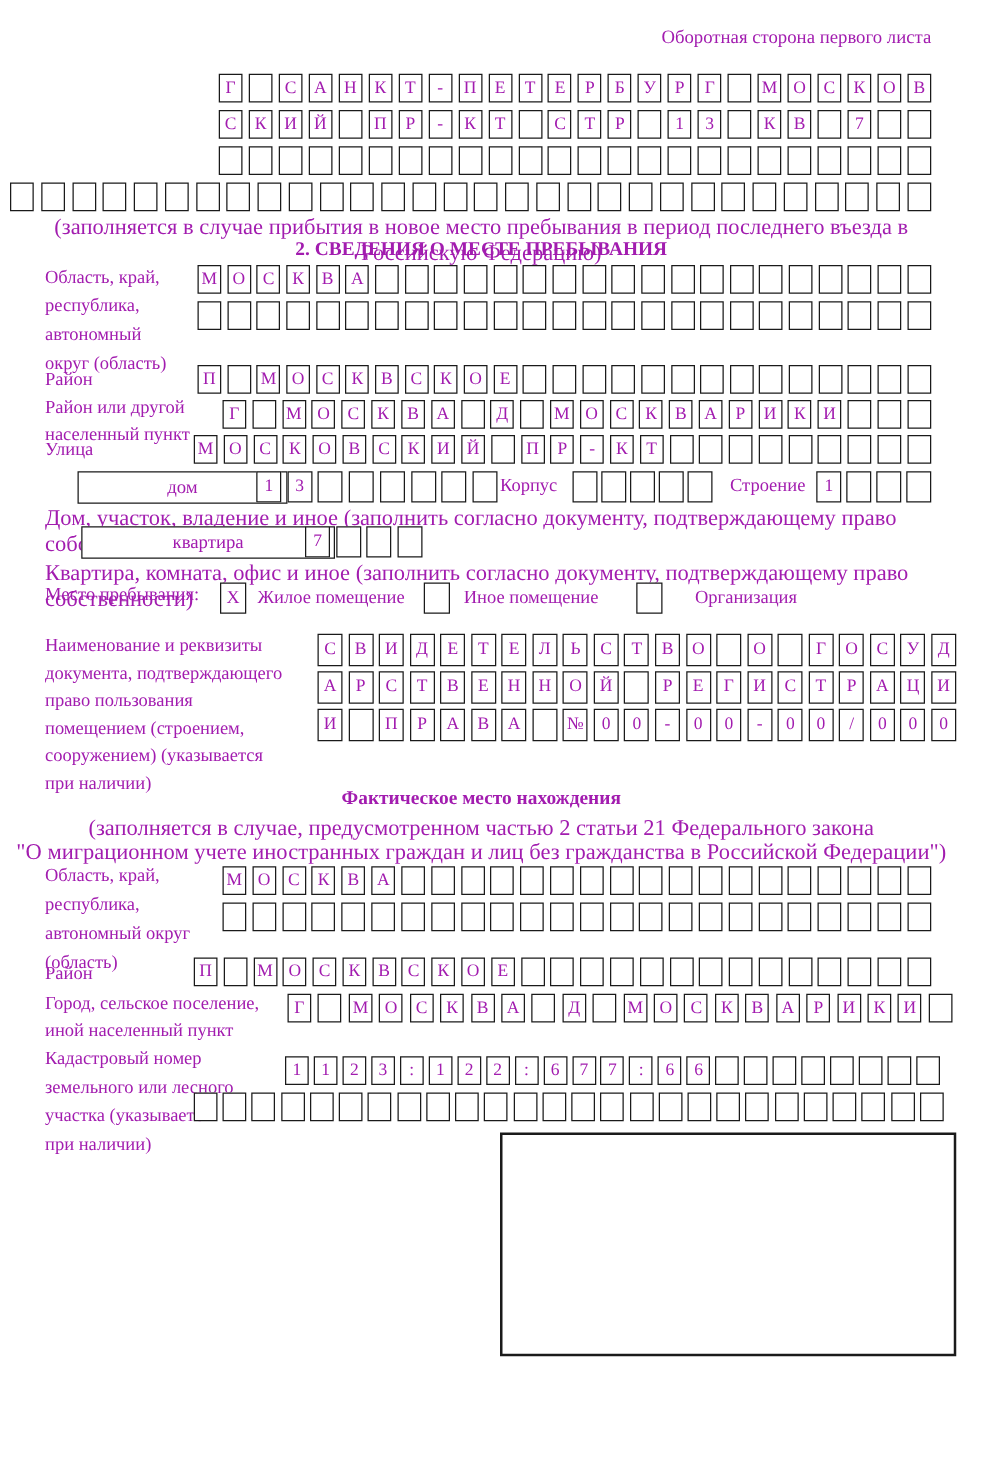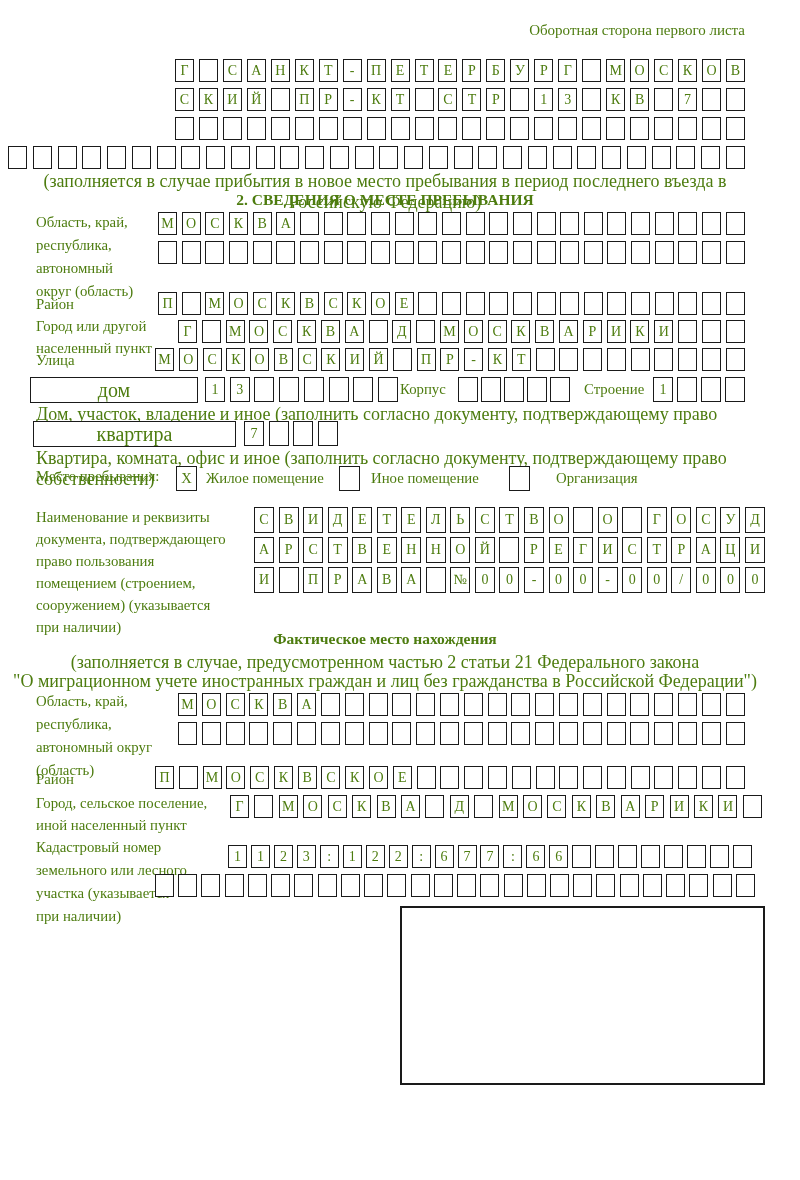--- a/index.html
+++ b/index.html
@@ -1,29 +1,29 @@
 <!DOCTYPE html>
 <html><head>
 <meta charset="utf-8">
 <style>
   html,body{margin:0;padding:0;background:#fff;}
   #page{position:relative;width:800px;height:1180px;background:#fff;
-        font-family:"Liberation Serif","DejaVu Serif",serif;color:#4d7c0f;overflow:hidden;text-decoration:underline;}
+        font-family:"Liberation Serif","DejaVu Serif",serif;color:#a21caf;overflow:hidden;text-decoration:underline;}
   .lbl{position:absolute;font-size:14.8px;line-height:23px;white-space:pre-line;}
   .lbl.lh22{line-height:22px;}
   .note{position:absolute;font-size:18px;text-align:center;white-space:pre-line;}
   .note.left{text-align:left;}
   .title{position:absolute;font-weight:bold;font-size:15.5px;text-align:center;}
   .cellrow{position:absolute;display:flex;justify-content:space-between;}
   .cell{box-sizing:border-box;flex:none;width:19px;height:23px;border:1.7px solid #1a1a1a;
         display:inline-flex;align-items:center;justify-content:center;font-size:14px;background:#fff;}
   .big .cell{width:20px;height:26px;}
   .mid .cell{width:20px;height:25px;}
   .widebox{position:absolute;box-sizing:border-box;border:1.9px solid #1a1a1a;background:#fff;
-        display:flex;align-items:center;justify-content:center;font-size:20px;}
+        display:flex;align-items:center;justify-content:center;font-size:15px;margin-left:32px;}
   .checkbox{position:absolute;box-sizing:border-box;width:21px;height:25px;border:1.8px solid #1a1a1a;
         display:flex;align-items:center;justify-content:center;font-size:14.5px;background:#fff;}
   .inline-lbl{position:absolute;font-size:14.8px;white-space:nowrap;}
   .stampbox{position:absolute;box-sizing:border-box;border:2px solid #1a1a1a;background:#fff;}
   .caption{position:absolute;font-size:13.3px;line-height:20px;text-align:center;white-space:pre-line;}
   .hdr{position:absolute;font-size:15px;text-align:right;}
 </style>
 </head>
 <body>
 
@@ -226,21 +226,21 @@
       <span class="cell"></span>
       <span class="cell"></span>
       <span class="cell"></span>
       <span class="cell"></span>
       <span class="cell"></span>
       <span class="cell"></span>
       <span class="cell"></span>
       <span class="cell"></span>
     </div>
 
-  <div class="lbl lh22" style="left:36px;top:315px">Город или другой
+  <div class="lbl lh22" style="left:36px;top:315px">Район или другой
 населенный пункт</div>
   <div class="cellrow" style="left:178px;top:320px;width:567px">
       <span class="cell">Г</span>
       <span class="cell"></span>
       <span class="cell">М</span>
       <span class="cell">О</span>
       <span class="cell">С</span>
       <span class="cell">К</span>
       <span class="cell">В</span>
       <span class="cell">А</span>

